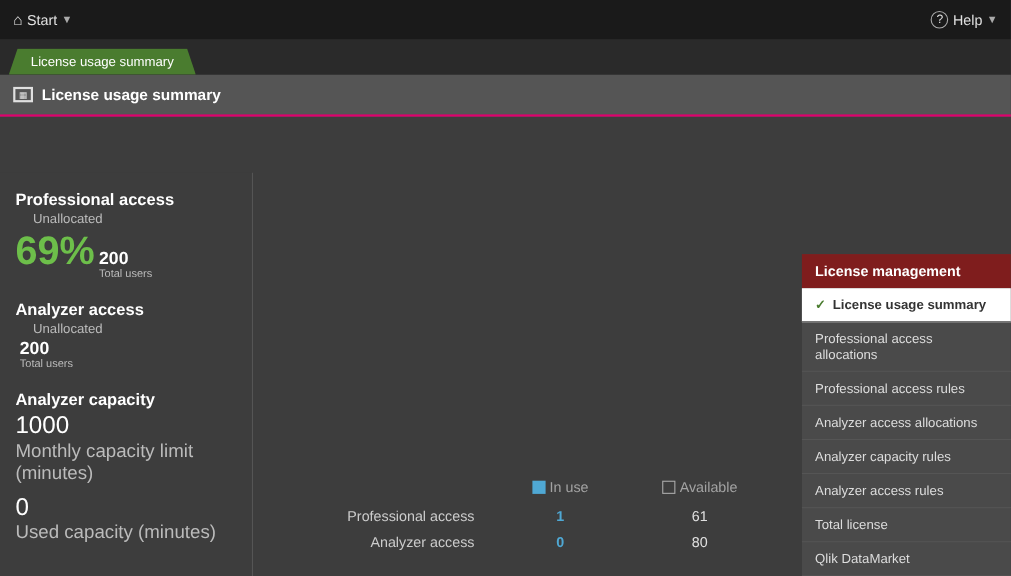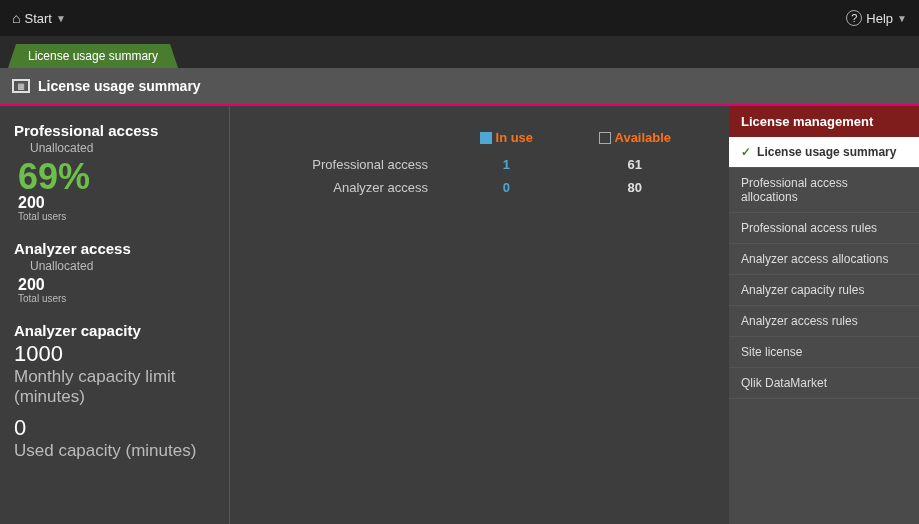--- a/index.html
+++ b/index.html
@@ -67,20 +67,21 @@
     .page-header-title {
       font-size: 14px;
       font-weight: bold;
       color: #fff;
     }
 
     
     .main-layout {
       display: flex;
       height: calc(524px - 36px - 32px - 38px);
+      align-items: flex-end;
     }
 
     
     .left-panel {
       width: 230px;
       padding: 16px 14px;
       background: #3d3d3d;
       border-right: 1px solid #555;
       overflow-y: auto;
     }
@@ -145,30 +146,30 @@
     .usage-table {
       width: 100%;
       border-collapse: collapse;
     }
     .usage-table th, .usage-table td {
       text-align: center;
       padding: 4px 20px;
       font-size: 13px;
     }
     .usage-table th {
-      font-weight: bold;
-      color: #f97316;
+      font-weight: normal;
+      color: #a3a3a3;
       padding-bottom: 8px;
     }
     .usage-table td:first-child {
       text-align: right;
       color: #ccc;
     }
     .in-use-val { color: #4fa8d4; font-weight: bold; }
-    .avail-val { color: #e0e0e0; font-weight: bold; }
+    .avail-val { color: #e0e0e0; }
 
     .th-inuse {
       display: flex;
       align-items: center;
       gap: 4px;
       justify-content: center;
     }
     .color-box-blue {
       width: 12px; height: 12px;
       background: #4fa8d4;
@@ -209,21 +210,20 @@
       font-weight: bold;
     }
     .check-mark {
       color: #4a7c2f;
       font-weight: bold;
     }
 
     .percent-row {
       display: flex;
       align-items: baseline;
-      flex-direction: column;
     }
   </style>
 </head>
 <body>
 
 <div class="top-nav">
   <div class="nav-left">
     <div class="nav-item">
       <span class="home-icon">⌂</span>
       <span>Start</span>
@@ -337,21 +337,21 @@
         <div class="sidebar-item">
           <span>Analyzer access allocations</span>
         </div>
         <div class="sidebar-item">
           <span>Analyzer capacity rules</span>
         </div>
         <div class="sidebar-item">
           <span>Analyzer access rules</span>
         </div>
         <div class="sidebar-item">
-          <span>Site license</span>
+          <span>Total license</span>
         </div>
         <div class="sidebar-item">
           <span>Qlik DataMarket</span>
         </div>
       </div>
   </div>
 
 </div>
 
 </body></html>

